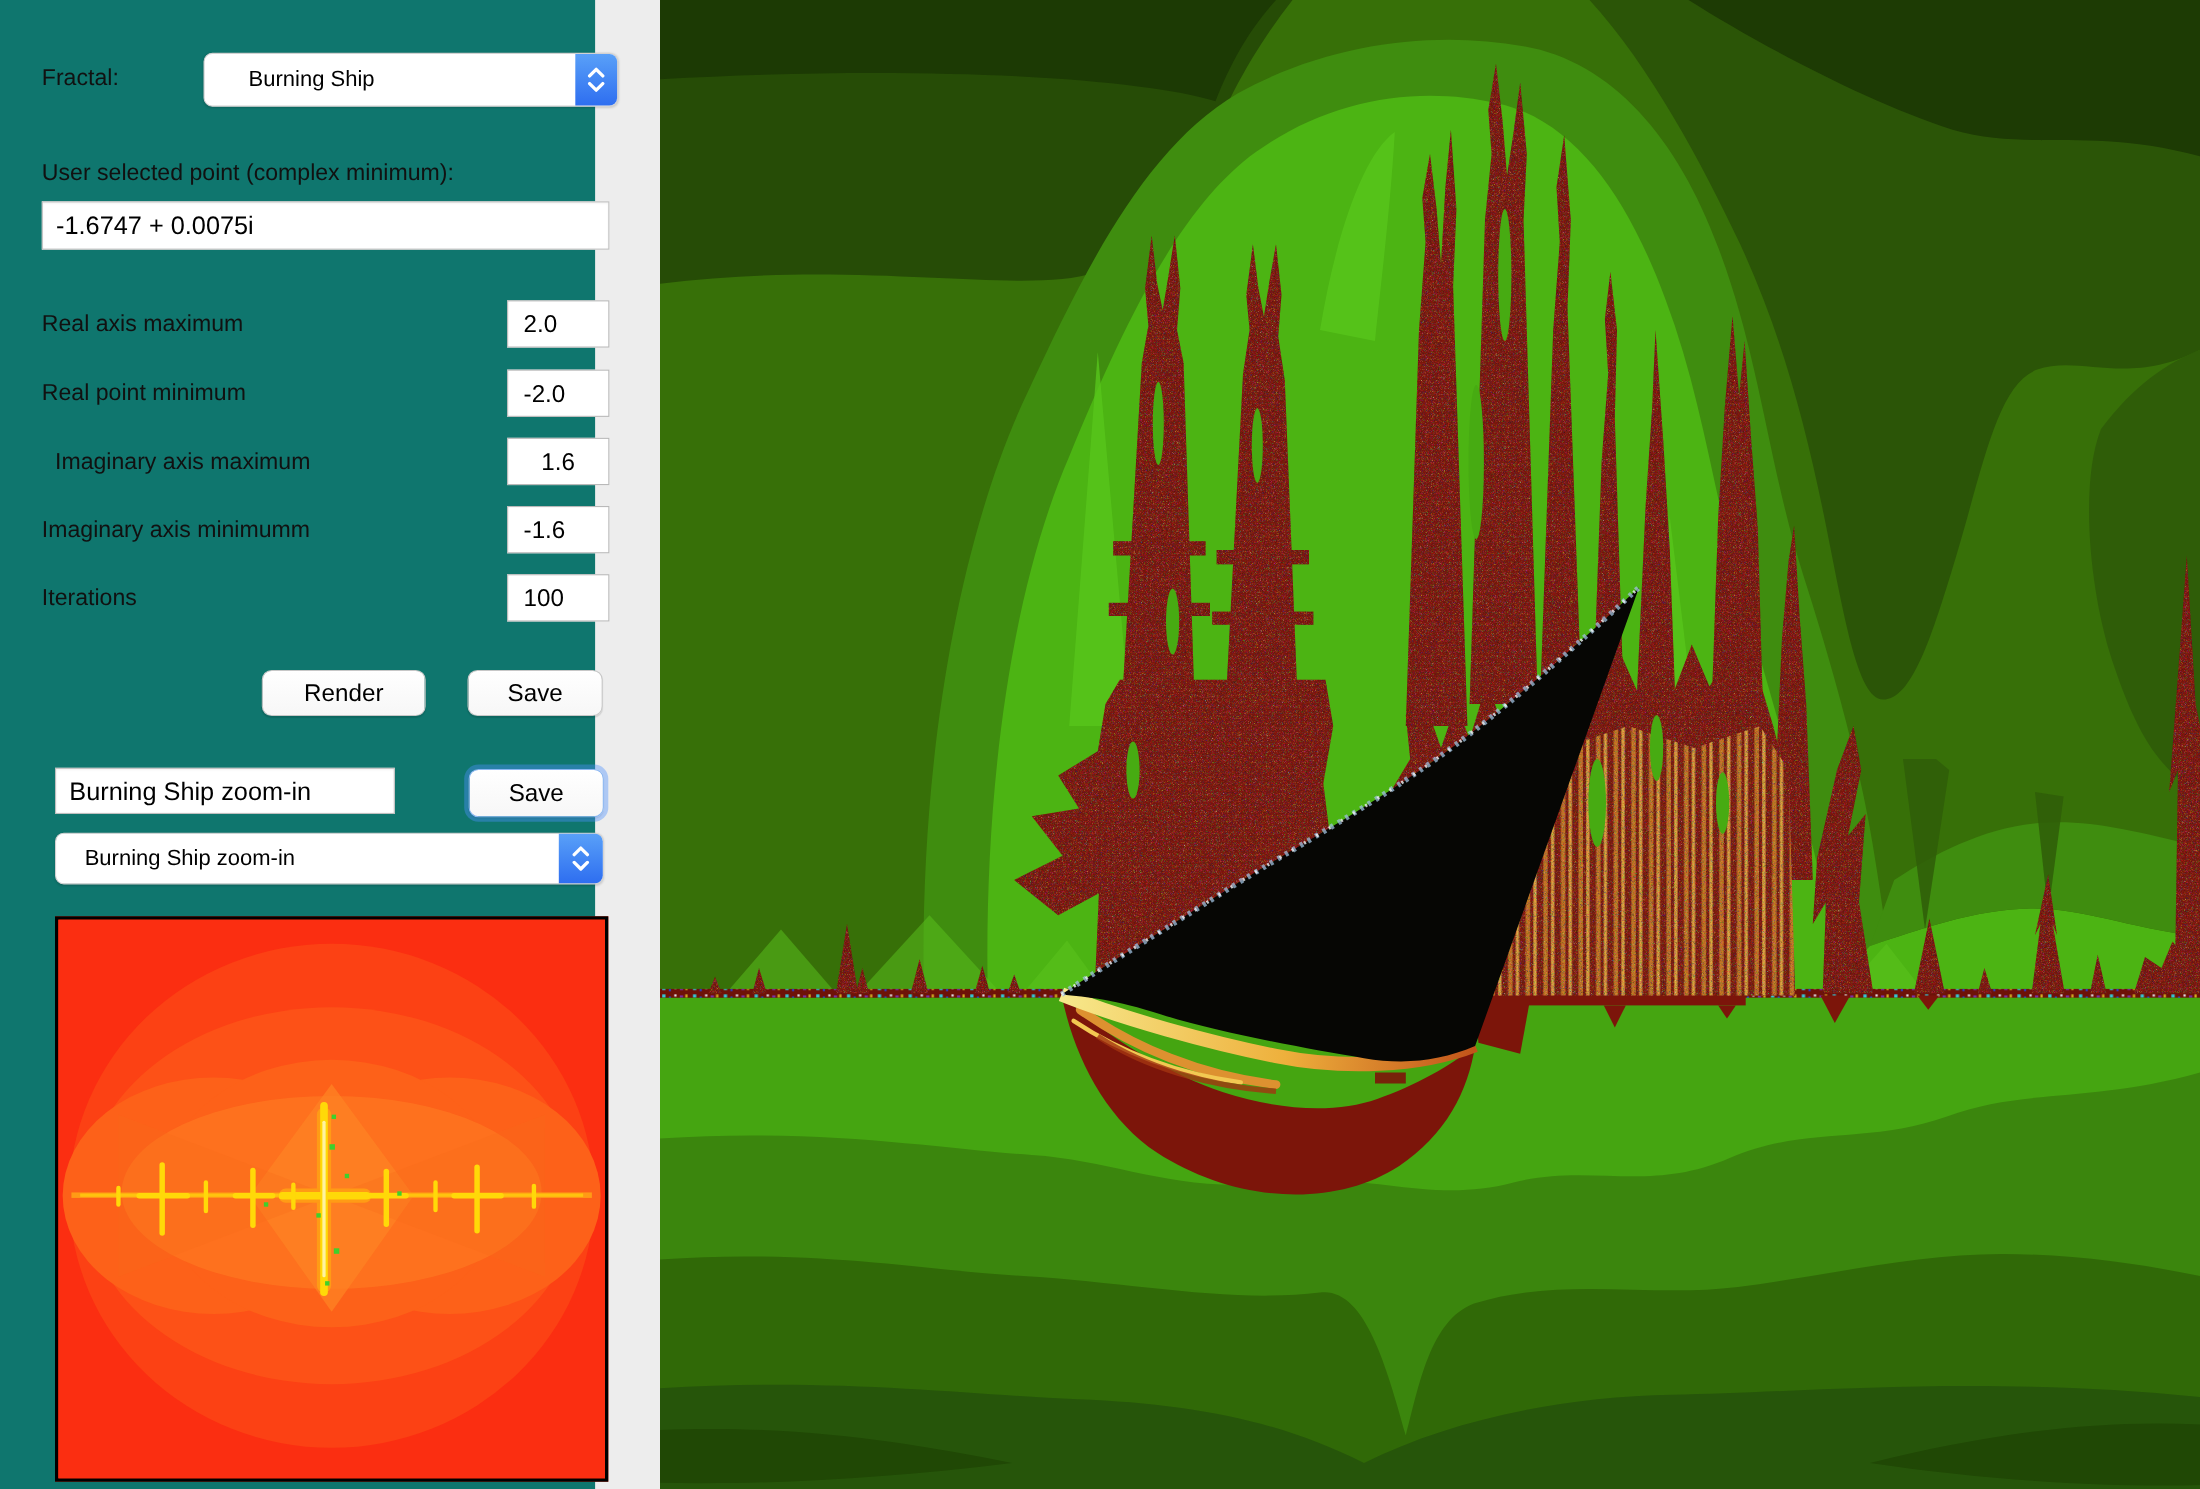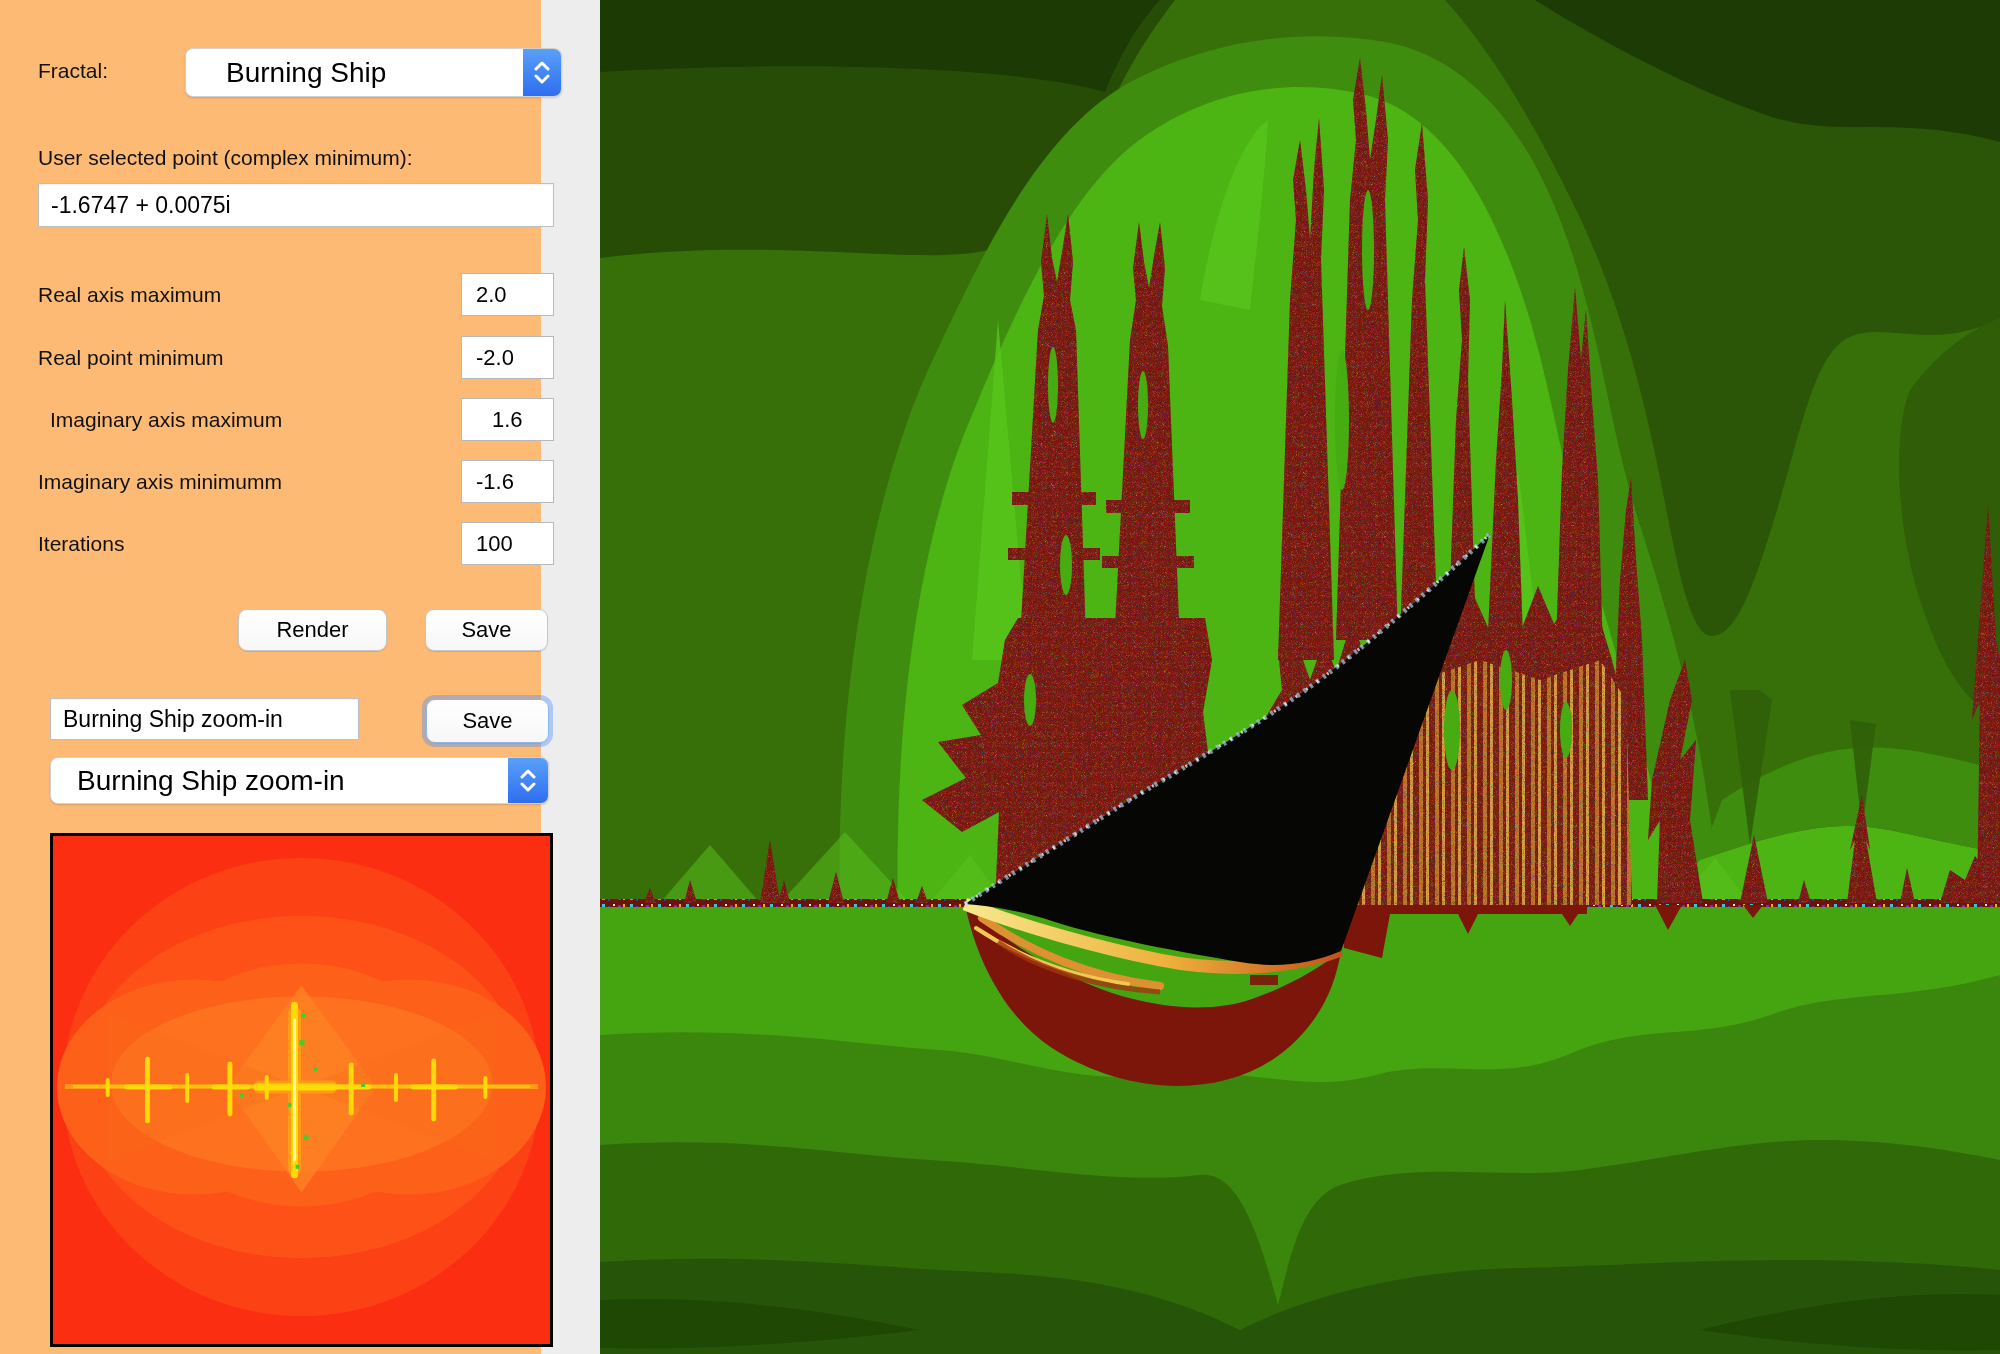--- a/index.html
+++ b/index.html
@@ -1,23 +1,23 @@
 <!DOCTYPE html>
 <html><head>
 <meta charset="utf-8">
 <style>
   html,body{margin:0;padding:0;background:#555;}
   .app{position:relative;width:2000px;height:1354px;overflow:hidden;
        font-family:"Liberation Sans","DejaVu Sans",sans-serif;background:#ededed;}
   
-  .sidebar{position:absolute;left:0;top:0;width:541px;height:1354px;background:#fdba74;}
+  .sidebar{position:absolute;left:0;top:0;width:541px;height:1354px;background:#0f766e;}
   .lbl{position:absolute;color:#111;font-size:21px;white-space:nowrap;}
   .popup{position:absolute;background:#fff;border:1px solid #d2d2d2;border-radius:8px;
          box-shadow:0 1px 2px rgba(0,0,0,.15);display:flex;align-items:center;}
-  .popup .ptext{flex:1;font-size:28px;color:#000;padding-left:40px;white-space:nowrap;overflow:hidden;}
+  .popup .ptext{flex:1;font-size:20px;color:#000;padding-left:40px;white-space:nowrap;overflow:hidden;}
   .stepper{width:38px;align-self:stretch;border-radius:0 7px 7px 0;
            background:linear-gradient(#59a0f8,#2e6ef0);display:flex;flex-direction:column;
            align-items:center;justify-content:center;gap:3px;}
   .stepper svg{display:block;}
   .tfield{position:absolute;background:#fff;border:1px solid #bfbfbf;box-sizing:border-box;
           font-family:"Liberation Sans","DejaVu Sans",sans-serif;font-size:23px;color:#000;
           padding:0 0 0 12px;outline:none;box-shadow:inset 0 1px 2px rgba(0,0,0,.06);}
   .nfield{position:absolute;background:#fff;border:1px solid #b9b9b9;box-sizing:border-box;
           font-family:"Liberation Sans","DejaVu Sans",sans-serif;font-size:22px;color:#000;
           padding:0 0 0 14px;outline:none;width:93px;height:43px;}

